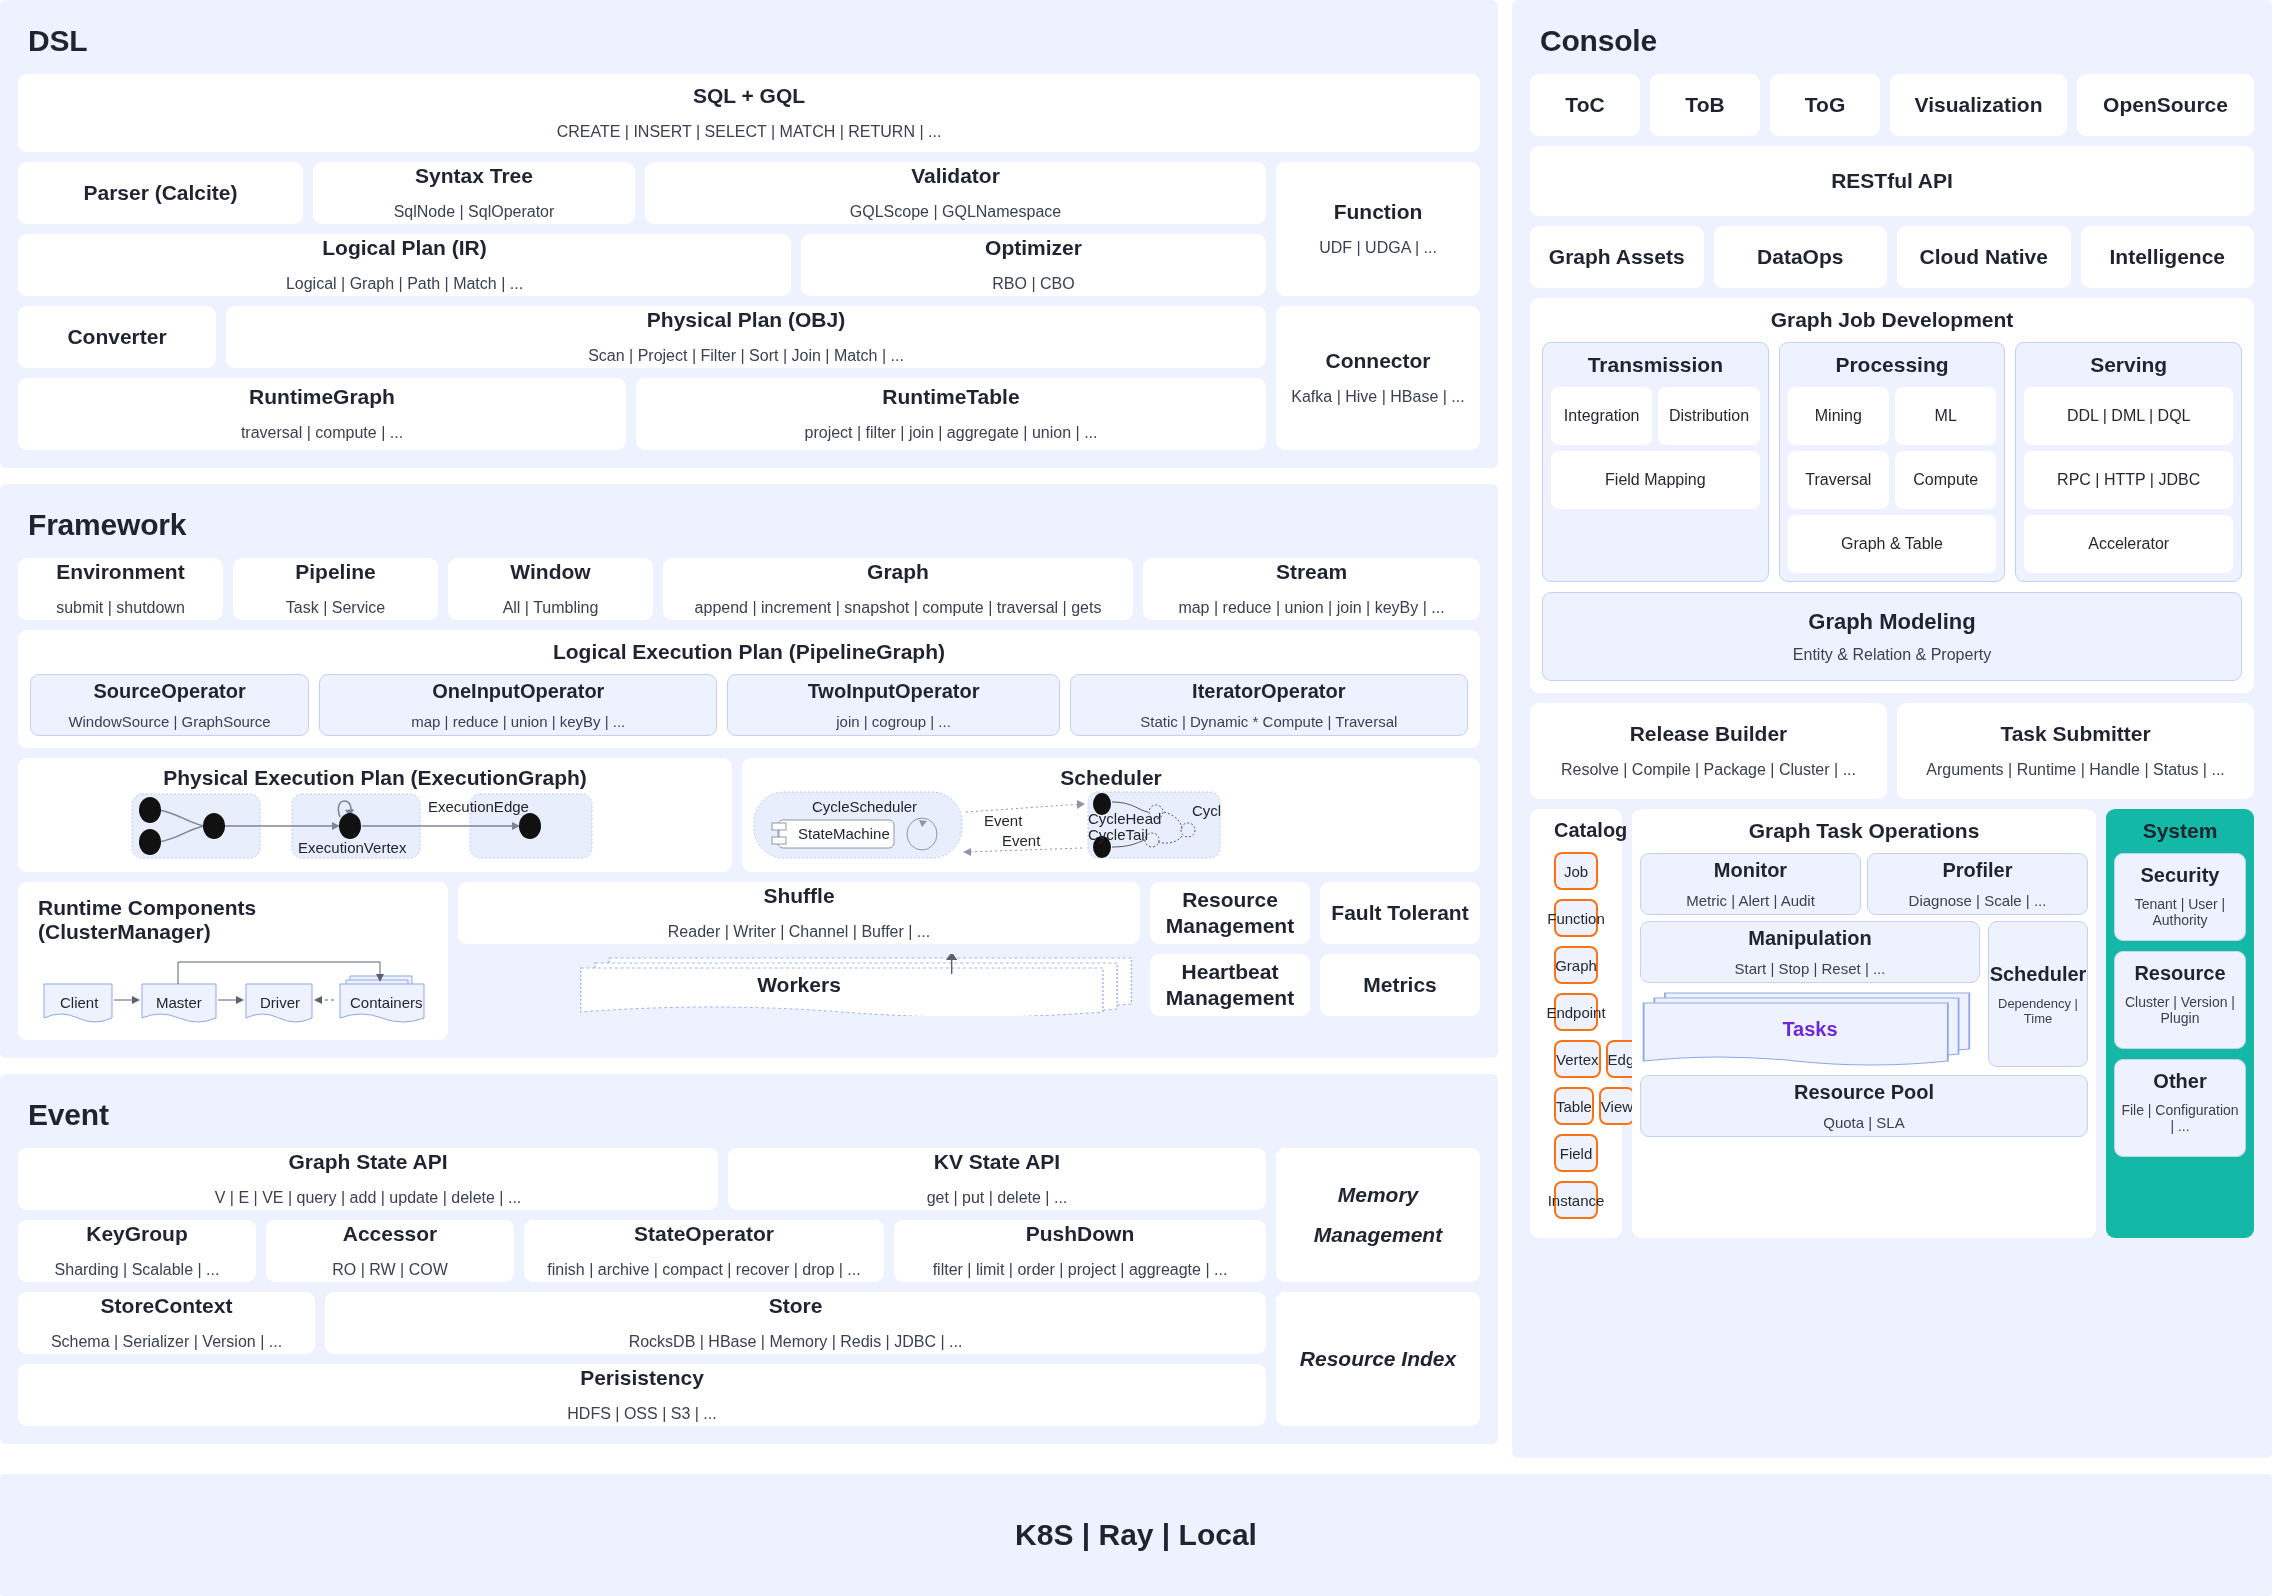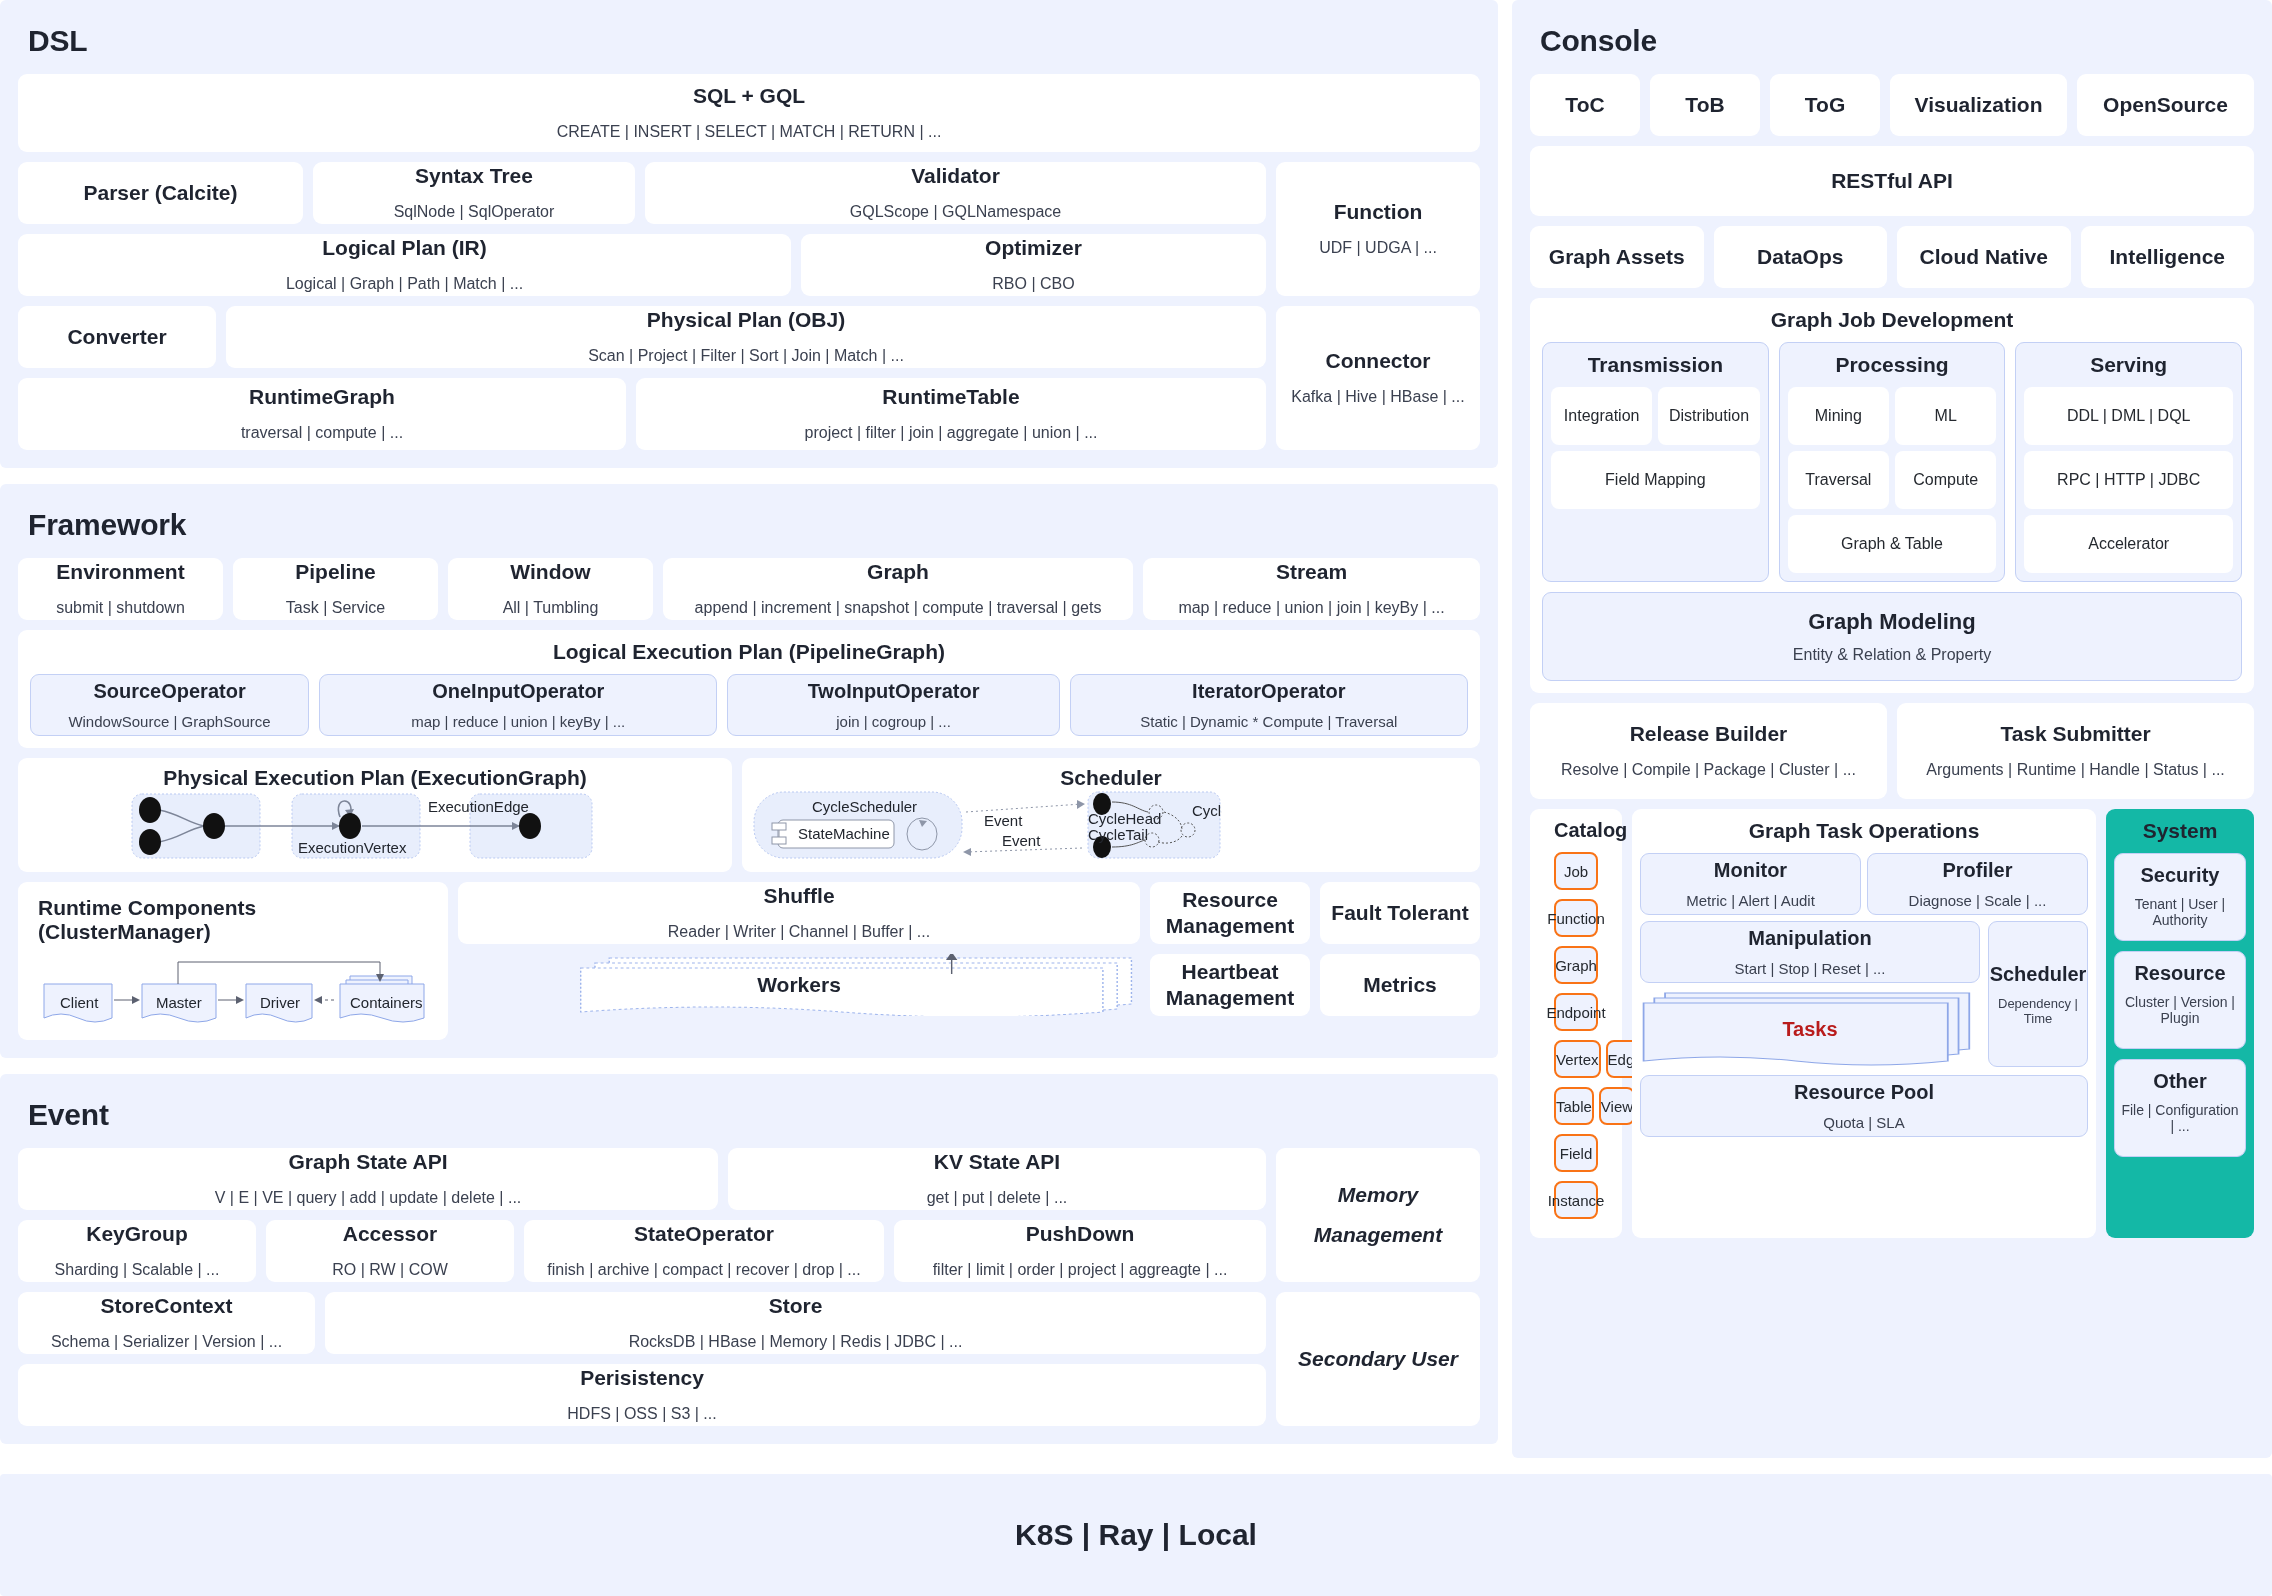--- a/index.html
+++ b/index.html
@@ -409,21 +409,21 @@
               <div class="s">HDFS | OSS | S3 | ...</div>
             </div>
           </div>
         </div>
         <div style="width:204px;display:flex;flex-direction:column;gap:10px;font-style:italic;">
           <div class="card only-title" style="height:134px">
             <div class="t" style="line-height:1.9">Memory Management</div>
 
           </div>
           <div class="card only-title" style="height:134px">
-            <div class="t" style="line-height:1.9">Secondary User</div>
+            <div class="t" style="line-height:1.9">Resource Index</div>
 
           </div>
         </div>
       </div>
     </div>
   </div>
 
   <div class="right-col">
     <div class="panel" id="console" style="height:100%">
       <div class="panel-title">Console</div>
@@ -552,21 +552,21 @@
                 <div class="t">Manipulation</div>
                 <div class="s">Start | Stop | Reset | ...</div>
               </div>
               <div style="position:relative;height:76px">
                 <svg width="100%" height="76" viewBox="0 0 190 76" preserveAspectRatio="none" style="position:absolute;inset:0">
                   <path d="M14 2 h170 v56 q-43 8 -85 0 q-42 -8 -85 0 z" fill="#eef2fe" stroke="#8ea7e8"></path>
                   <path d="M8 7 h170 v56 q-43 8 -85 0 q-42 -8 -85 0 z" fill="#eef2fe" stroke="#8ea7e8"></path>
                   <path d="M2 12 h170 v58 q-43 8 -85 0 q-42 -8 -85 0 z" fill="#eef2fe" stroke="#8ea7e8"></path>
                 </svg>
                 <div style="position:absolute;inset:0;display:flex;align-items:center;justify-content:center;">
-                  <span style="font-size:20px;font-weight:bold;color:#b91c1c;">Tasks</span>
+                  <span style="font-size:20px;font-weight:bold;color:#6d28d9;">Tasks</span>
                 </div>
               </div>
             </div>
             <div class="gto-right">
               <div class="icard" style="height:146px">
                 <div class="t">Scheduler</div>
                 <div class="s" style="font-size:13px">Dependency | Time</div>
               </div>
             </div>
           </div>

